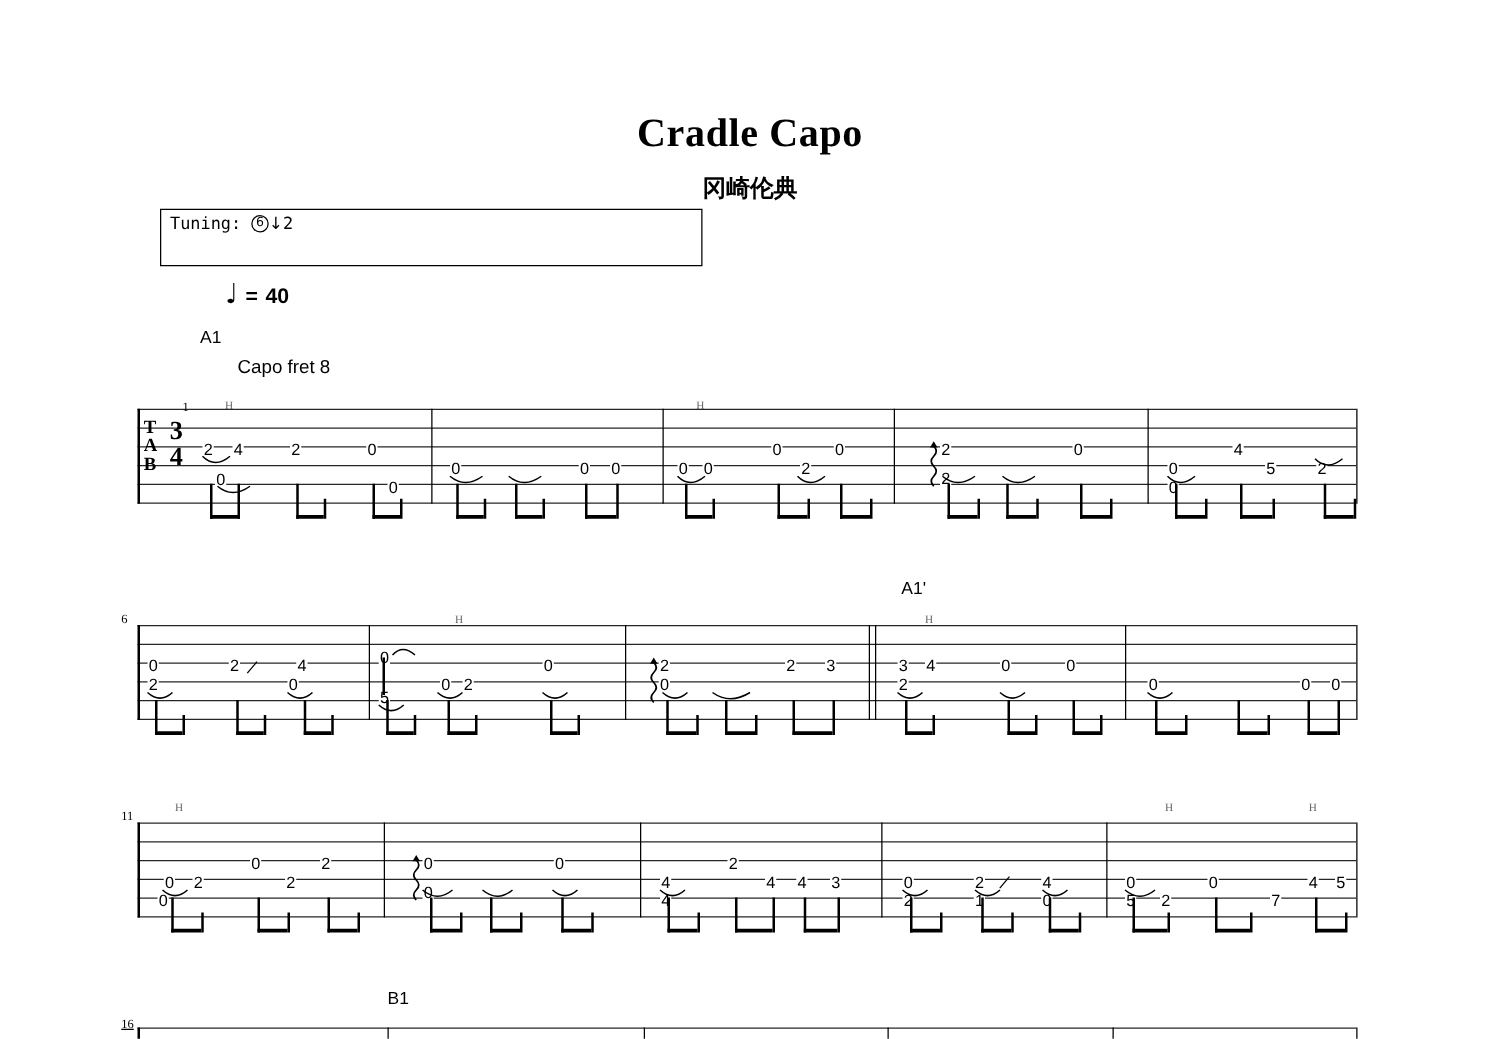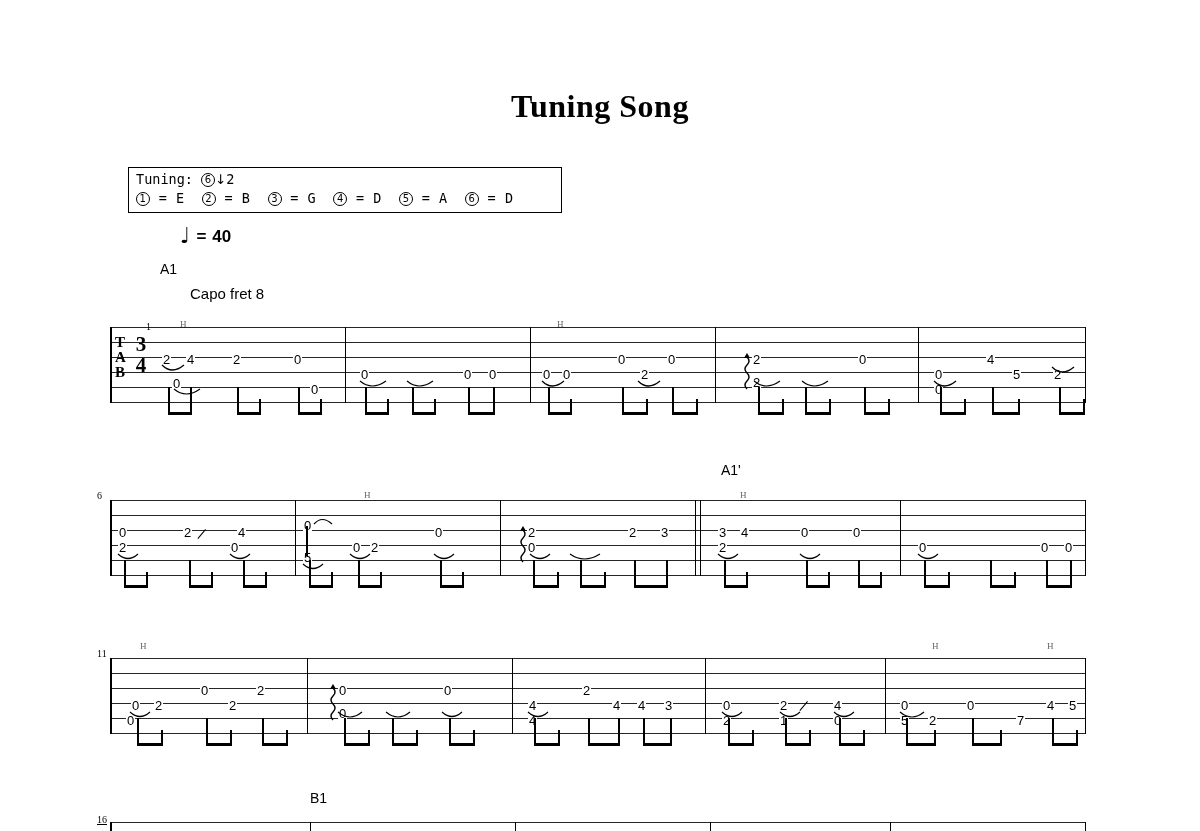--- a/index.html
+++ b/index.html
@@ -107,34 +107,27 @@
   svg.slur { position:absolute; overflow: visible; }
   .arrowline { position:absolute; }
 
   .grace-slash { position:absolute; height:1.4px; background:#000; transform-origin: left center; }
 </style>
 </head>
 <body>
 
 <div class="page">
 
-  <div class="title">Tuning Song</div>
+  <div class="title">Cradle Capo</div>
+  <div class="composer">冈崎伦典</div>
 
   <div class="tuning-box">
     <div class="tuning-line1">
       <span>Tuning:</span>
       <span class="circ">6</span><span class="dnarrow">↓</span>2
-    </div>
-    <div class="tuning-line2">
-      <span class="circ">1</span> = <span>E</span>&nbsp;
-      <span class="circ">2</span> = <span>B</span>&nbsp;
-      <span class="circ">3</span> = <span>G</span>&nbsp;
-      <span class="circ">4</span> = <span>D</span>&nbsp;
-      <span class="circ">5</span> = <span>A</span>&nbsp;
-      <span class="circ">6</span> = <span>D</span>
     </div>
   </div>
 
   <div class="tempo">
     <span class="note">♩</span>
     <span>=</span>
     <span>40</span>
   </div>
 
   <div class="sec-label" style="left:160px; top:261px;">A1</div>

